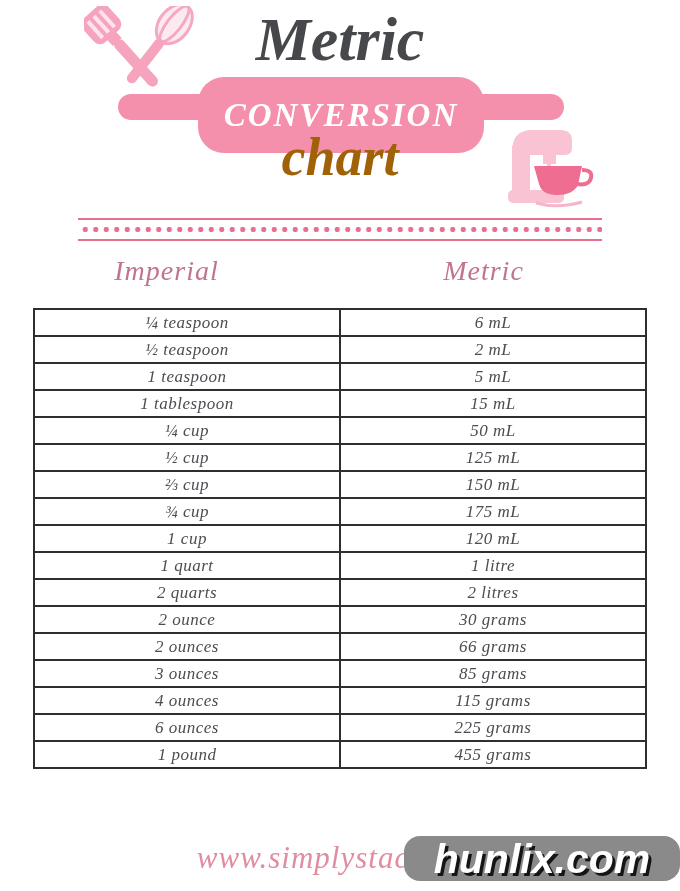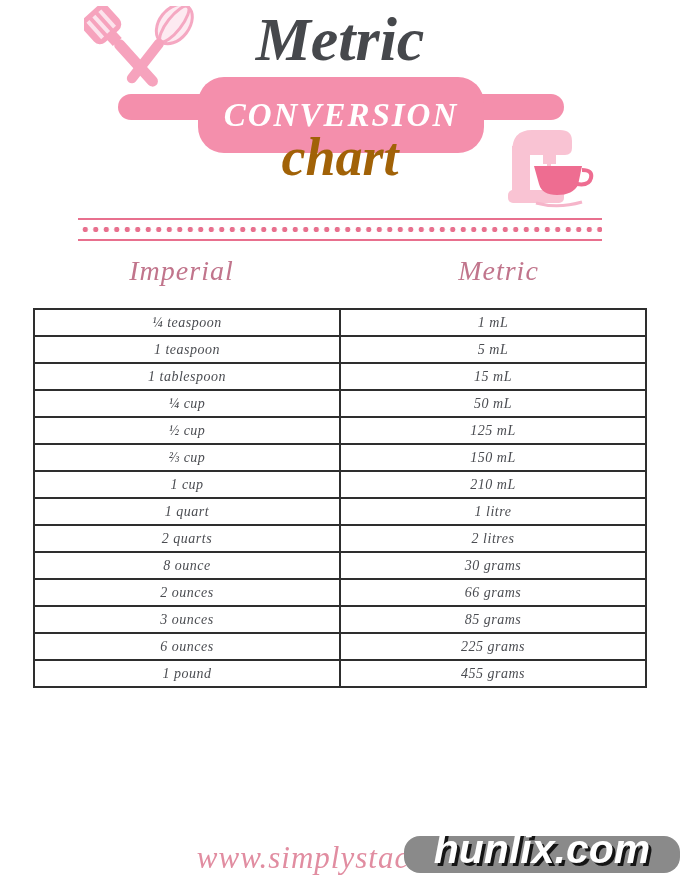--- a/index.html
+++ b/index.html
@@ -40,47 +40,47 @@
   .mixer{position:absolute;left:496px;top:118px;width:100px;height:92px;}
   
   .divider{
     position:absolute;left:78px;top:218px;width:524px;height:19px;
     border-top:2px solid #e8708e;border-bottom:2px solid #e8708e;
     background-image:radial-gradient(circle, #e8708e 2.4px, rgba(255,255,255,0) 3px);
     background-size:10.5px 11px;background-repeat:repeat-x;background-position:2px center;
   }
   
   .col-headers{
-    position:absolute;left:33px;top:255px;width:614px;height:40px;
+    position:absolute;left:18px;top:255px;width:614px;height:40px;
     display:flex;
     gap:20px;
   }
   .col-header{
     flex:1;text-align:center;font-size:28px;color:#c1758c;letter-spacing:1px;
   }
   
   .conv-table{
     position:absolute;left:33px;top:308px;width:614px;
     border-collapse:collapse;table-layout:fixed;
   }
   .conv-table td{
     border:2px solid #2e2e2e;
     height:25px;padding:0;
     text-align:center;vertical-align:middle;
-    font-size:14px;color:#4b4d52;letter-spacing:0.5px;
+    font-size:17px;color:#4b4d52;letter-spacing:0.5px;
   }
   
   .footer{
     position:absolute;left:0;top:840px;width:100%;
     text-align:center;font-size:31px;color:#e18da1;letter-spacing:1px;
   }
   .watermark{
-    position:absolute;left:404px;top:836px;width:276px;height:37px;
+    position:absolute;left:404px;top:836px;width:276px;height:45px;
     background:#8a8a8a;border-radius:16px;
-    display:flex;align-items:flex-end;justify-content:center;
+    display:flex;align-items:flex-start;justify-content:center;
     font-family:"Liberation Sans","DejaVu Sans",sans-serif;
     font-weight:bold;font-size:41px;color:#ffffff;
     text-shadow:3px 3px 0 #151515;
   }
 </style>
 </head>
 <body>
 
 <div class="page">
 
@@ -135,21 +135,25 @@
   <div class="col-headers">
     <div class="col-header">Imperial</div>
     <div class="col-header">Metric</div>
   </div>
 
   <table class="conv-table">
     <tbody>
 
     <tr>
         <td>¼ teaspoon</td>
-        <td>1 mL</td>
+        <td>6 mL</td>
+      </tr>
+        <tr>
+        <td>½ teaspoon</td>
+        <td>2 mL</td>
       </tr>
         <tr>
         <td>1 teaspoon</td>
         <td>5 mL</td>
       </tr>
         <tr>
         <td>1 tablespoon</td>
         <td>15 mL</td>
       </tr>
         <tr>
@@ -158,44 +162,52 @@
       </tr>
         <tr>
         <td>½ cup</td>
         <td>125 mL</td>
       </tr>
         <tr>
         <td>⅔ cup</td>
         <td>150 mL</td>
       </tr>
         <tr>
+        <td>¾ cup</td>
+        <td>175 mL</td>
+      </tr>
+        <tr>
         <td>1 cup</td>
-        <td>210 mL</td>
+        <td>120 mL</td>
       </tr>
         <tr>
         <td>1 quart</td>
         <td>1 litre</td>
       </tr>
         <tr>
         <td>2 quarts</td>
         <td>2 litres</td>
       </tr>
         <tr>
-        <td>8 ounce</td>
+        <td>2 ounce</td>
         <td>30 grams</td>
       </tr>
         <tr>
         <td>2 ounces</td>
         <td>66 grams</td>
       </tr>
         <tr>
         <td>3 ounces</td>
         <td>85 grams</td>
       </tr>
         <tr>
+        <td>4 ounces</td>
+        <td>115 grams</td>
+      </tr>
+        <tr>
         <td>6 ounces</td>
         <td>225 grams</td>
       </tr>
         <tr>
         <td>1 pound</td>
         <td>455 grams</td>
       </tr>
       </tbody>
   </table>
 

